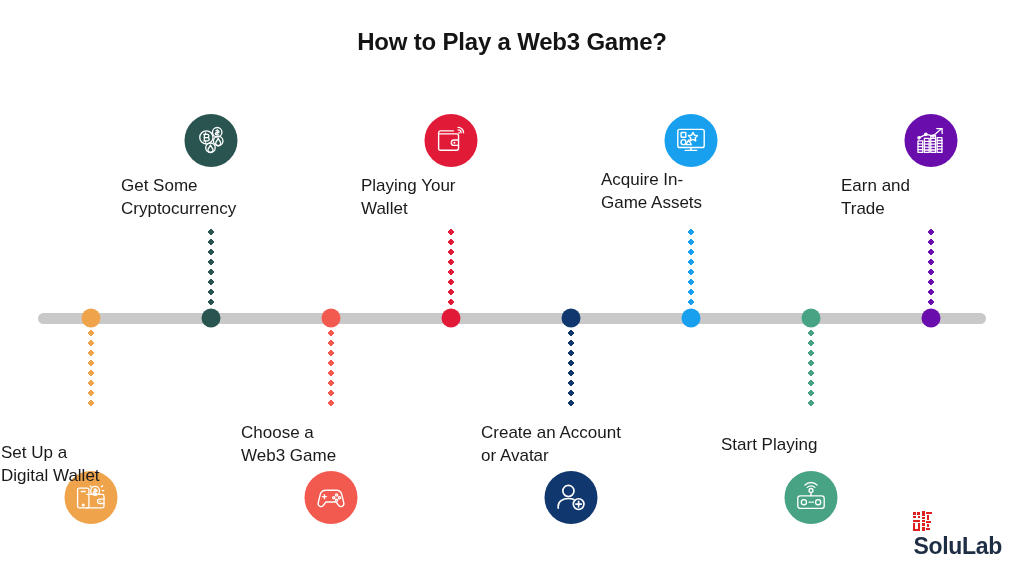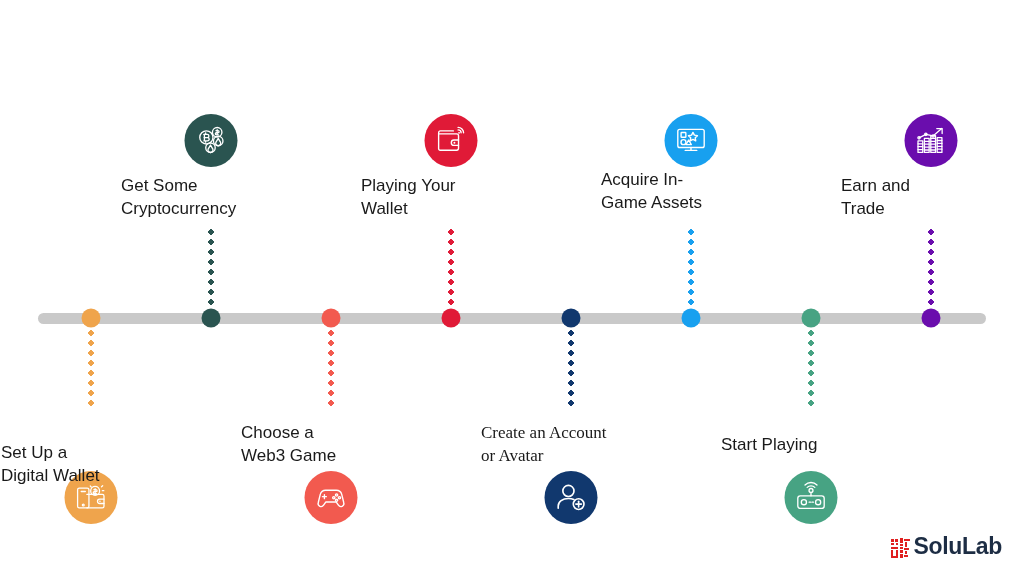--- a/index.html
+++ b/index.html
@@ -55,30 +55,31 @@
     transform:translateX(-50%);
     text-align:left;
     font-size:17px;line-height:23px;color:#1a1a1a;
     width:180px;
     white-space:pre-line;
   }
 
   
   .logo{
     position:absolute;right:22px;bottom:16px;
-    display:flex;align-items:flex-end;
+    display:flex;align-items:flex-start;flex-direction:column;
   }
   .logo-mark{width:22px;height:22px;display:block;}
   .logo-text{font-size:23px;font-weight:bold;color:#1d2d44;letter-spacing:-0.3px;}
 </style>
 </head>
 <body>
 
 <div id="canvas">
 
+  <div class="title">How to Play a Web3 Game?</div>
 
   <div class="axis"></div>
 
   <div id="steps-layer">
       <div class="node-dot" style="left: 91px; background: rgb(239, 164, 76);"></div>
       <div class="connector" style="left: 91px; color: rgb(239, 164, 76); top: 327.5px; height: 82px;"></div>
       <div class="icon-circle" style="left: 91px; background: rgb(239, 164, 76); top: 471px;">
         <svg width="33" height="33" viewBox="0 0 32 32" fill="none" stroke="#fff" stroke-width="1.25" stroke-linecap="round" stroke-linejoin="round">
     <rect x="3" y="7" width="11" height="19" rx="1.6"></rect>
     <line x1="6.5" y1="10.2" x2="10.5" y2="10.2"></line>
@@ -144,21 +145,21 @@
       <div class="connector" style="left: 571px; color: rgb(17, 56, 110); top: 327.5px; height: 82px;"></div>
       <div class="icon-circle" style="left: 571px; background: rgb(17, 56, 110); top: 471px;">
         <svg width="33" height="33" viewBox="0 0 32 32" fill="none" stroke="#fff" stroke-width="1.6" stroke-linecap="round" stroke-linejoin="round">
     <circle cx="13.5" cy="9.6" r="5.4"></circle>
     <path d="M3.6 26.4v-2.2c0-4.3 4.1-7.2 9.9-7.2 2 0 3.8.35 5.3.97"></path>
     <circle cx="23.4" cy="22.4" r="5.2"></circle>
     <line x1="23.4" y1="19.7" x2="23.4" y2="25.1"></line>
     <line x1="20.7" y1="22.4" x2="26.1" y2="22.4"></line>
   </svg>
       </div>
-      <div class="step-label" style="left: 571px; top: 421px; font-family: Liberation Serif, serif;">Create an Account
+      <div class="step-label" style="left: 571px; top: 421px;">Create an Account
 or Avatar</div>
       <div class="node-dot" style="left: 691px; background: rgb(24, 160, 239);"></div>
       <div class="connector" style="left: 691px; color: rgb(24, 160, 239); top: 226.5px; height: 82px;"></div>
       <div class="icon-circle" style="left: 691px; background: rgb(24, 160, 239); top: 114px;">
         <svg width="33" height="33" viewBox="0 0 32 32" fill="none" stroke="#fff" stroke-width="1.35" stroke-linecap="round" stroke-linejoin="round">
     <rect x="3.2" y="5.2" width="25.6" height="17.6" rx="1.8"></rect>
     <rect x="6.4" y="8.3" width="4.6" height="4.6" rx="0.6"></rect>
     <path d="M17.9 8.1l1.35 2.74 3.02.44-2.18 2.13.51 3.01-2.7-1.42-2.7 1.42.52-3.01-2.19-2.13 3.02-.44z"></path>
     <circle cx="8.7" cy="17.6" r="2.4"></circle>
     <path d="M16.3 20h-5.2l2.6-4.5z"></path>

